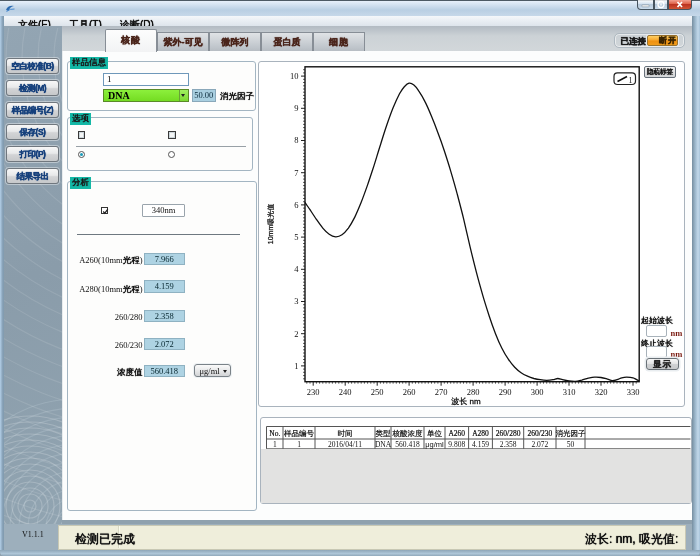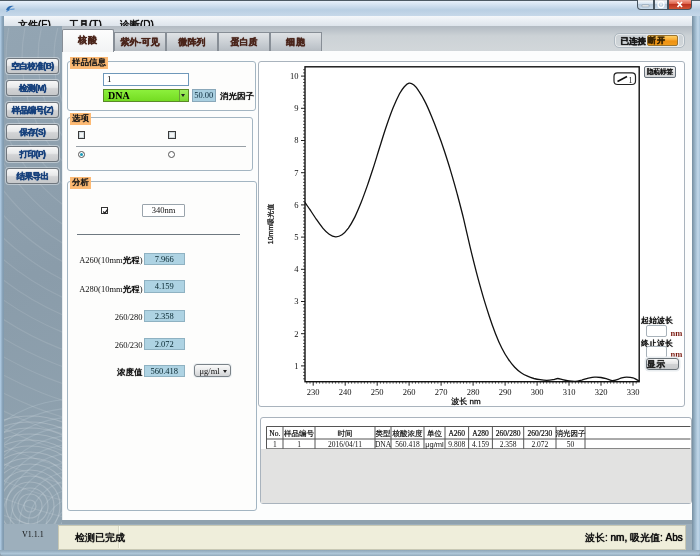--- a/index.html
+++ b/index.html
@@ -17,29 +17,29 @@
 #ttitle { left:18px; top:18px; font-family:"Liberation Serif"; font-weight:bold; font-size:11px; color:#000; }
 .winbtn { position:absolute; top:0; height:10px; border:1px solid #46535e; border-top:none; background:linear-gradient(rgba(255,255,255,.85),rgba(205,220,235,.6) 45%,rgba(160,180,200,.55) 50%,rgba(210,225,240,.7)); }
 #btnmin { left:637px; width:17px;  border-radius:0 0 0 4px; }
 #btnmax { left:654px; width:14px; }
 #btnclose { left:668px; width:24px; border-radius:0 0 4px 0; background:linear-gradient(#f2a090,#dd5f45 45%,#bc3320 50%,#d05434); }
 
 #sidebar { left:4px; top:26px; width:58px; height:498px; background:linear-gradient(160deg,#93a5b3,#8a9caa 50%,#91a4b1); overflow:hidden; }
 .sbtn { position:absolute; left:6px; width:53px; height:16px; border:1px solid #70777e; border-radius:3px; background:linear-gradient(#f7f7f7,#e8e9ea 45%,#d3d4d6 55%,#c6c8ca); box-shadow:0 0 0 1px rgba(255,255,255,.4); font-size:8.5px; font-weight:bold; color:#16407c; text-align:center; line-height:15px; letter-spacing:-0.5px; }
 
 #strip { left:62px; top:26px; width:630px; height:25px; background:linear-gradient(#b2bac2,#ccd2d6 40%,#d2d7da); }
-.tab { position:absolute; top:31.5px; width:52px; height:19px; background:linear-gradient(#e0e3e6,#bfc5cb 80%,#b7bdc3); border:1px solid #878e96; border-bottom:none; font-size:9px; font-weight:bold; color:#4a241a; text-align:center; line-height:19px; letter-spacing:1px; }
+.tab { position:absolute; top:31.5px; width:52px; height:19px; background:linear-gradient(#e0e3e6,#bfc5cb 80%,#b7bdc3); border:1px solid #878e96; border-bottom:none; font-size:9px; font-weight:bold; color:#4a241a; text-align:center; line-height:19px; letter-spacing:1px;margin-left:43px; }
 #tab0 { top:28.5px; height:23px; line-height:21px; background:linear-gradient(#fdfdfd,#f2f3f4); border-radius:2px 2px 0 0; }
 #conn { left:613.5px; top:32.9px; width:71px; height:15px; border:1px solid #aeb8c0; border-radius:5px; box-shadow:inset 0 0 0 1px rgba(255,255,255,.55); }
 #connlab { left:620.5px; top:36px; font-size:8.5px; font-weight:bold; color:#1a1a1a; }
-#discbtn { left:647px; top:35px; width:31px; height:10.5px; background:linear-gradient(#ffcf63,#f7a82e 45%,#ee9112 55%,#f29d1c); border:1px solid #9a7430; border-radius:2px; box-shadow:0 0 0 1px #e8ecf0; font-size:8px; font-weight:bold; color:#3a2400; text-align:left; line-height:9.5px; letter-spacing:1px; }
+#discbtn { left:647px; top:35px; width:31px; height:10.5px; background:linear-gradient(#ffcf63,#f7a82e 45%,#ee9112 55%,#f29d1c); border:1px solid #9a7430; border-radius:2px; box-shadow:0 0 0 1px #e8ecf0; font-size:8px; font-weight:bold; color:#3a2400; text-align:right; line-height:9.5px; letter-spacing:1px; }
 
 #page { left:62px; top:50.5px; width:630px; height:469.5px; background:#fcfdfd; border-left:1px solid #e8ecee; }
 .group { position:absolute; border:1px solid #a3b5c2; border-radius:3px; background:#fdfdfc; }
-.glabel { position:absolute; background:#fdba74; font-size:8.5px; color:#1a1a1a; padding:0 2px; }
+.glabel { position:absolute; background:#14b8a6; font-size:8.5px; color:#1a1a1a; padding:0 2px; }
 .panel { position:absolute; border:1px solid #a9b3bd; border-radius:3px; background:#fff; }
 
 #inp1 { left:103px; top:73px; width:86px; height:13px; background:#fff; border:1px solid #6f98ba; font-family:"Liberation Serif"; font-size:9px; padding-left:3px; color:#000; }
 #dnacombo { left:103px; top:89px; width:86px; height:12.5px; background:linear-gradient(#8cf03c,#74dc22); border:1px solid #5a8a28; }
 #dnatext { left:108px; top:89.5px; font-family:"Liberation Serif"; font-weight:bold; font-size:10px; color:#000; }
 #dnaarrow { left:179px; top:90px; width:9px; height:10.5px; background:linear-gradient(#a0f060,#7cd830); border-left:1px solid #68a038; }
 .darr { width:0; height:0; border-left:2.5px solid transparent; border-right:2.5px solid transparent; border-top:3.5px solid #222; position:absolute; }
 #ef50 { left:191.5px; top:89px; width:24.5px; height:12.5px; background:#a9cfe0; border:1px solid #8aa8ba; font-size:8.5px; text-align:center; line-height:11.5px; color:#0a2a3a; font-family:"Liberation Serif"; }
 #eflab { left:220px; top:91px; font-size:8.5px; color:#111; }
 
@@ -53,30 +53,30 @@
 #cb340 { left:100.5px; top:206.8px; width:7.5px; height:7.5px; border:1.2px solid #333; background:#fff; }
 #cb340 svg { position:absolute; left:0; top:0; }
 #f340 { left:142px; top:204.2px; width:43px; height:12.5px; background:#fff; border:1px solid #9aa4ac; border-radius:1px; font-size:8.5px; font-family:"Liberation Serif"; text-align:center; line-height:11.5px; color:#111; }
 #sep3 { left:77.4px; top:233.5px; width:162.5px; height:1.5px; background:#6e7880; }
 #ugml { left:193.5px; top:363.8px; width:37px; height:13px; border:1px solid #7a8288; border-radius:3px; background:linear-gradient(#fafafa,#e8e9ea 50%,#d2d4d6); box-shadow:0 0 0 1px #eef2f4; }
 #ugml span { position:absolute; left:5px; top:1px; font-size:8.5px; font-family:"Liberation Serif"; color:#111; }
 
 .rlab { position:absolute; left:641px; font-size:8px; color:#111; white-space:nowrap; }
 .rinp { position:absolute; left:645.7px; width:21.5px; height:12px; background:#fff; border:1px solid #a8b2ba; border-radius:2px; }
 .rnm { position:absolute; left:670.5px; font-size:8.5px; font-weight:bold; color:#7a1a10; font-family:"Liberation Serif"; }
-#showbtn { left:646px; top:357.5px; width:33px; height:12.5px; border:1px solid #6a7278; border-radius:3px; background:linear-gradient(#f8f8f8,#e4e5e6 45%,#cfd1d3 55%,#c8cacc); box-shadow:0 0 0 1.5px #e9edf0; font-size:8.5px; font-weight:bold; color:#222; line-height:11.5px; letter-spacing:1px; }
+#showbtn { left:646px; top:357.5px; width:33px; height:12.5px; border:1px solid #6a7278; border-radius:3px; background:linear-gradient(#f8f8f8,#e4e5e6 45%,#cfd1d3 55%,#c8cacc); box-shadow:0 0 0 1.5px #e9edf0; font-size:8.5px; font-weight:bold; color:#222; text-align:center; line-height:11.5px; letter-spacing:1px; }
 #hidebtn { left:644px; top:66.3px; width:31.5px; height:11.5px; border:1px solid #67707a; border-radius:2px; background:linear-gradient(#f6f6f6,#e2e3e4 50%,#d4d6d8); font-size:7px; color:#111; text-align:center; line-height:10.5px; letter-spacing:-0.5px; }
 
 #tpanel { left:259.5px; top:416.5px; width:432px; height:87px; }
 #tgray { left:260.5px; top:449px; width:430px; height:53.5px; background:#e2e2e1; }
 
 #status { left:0; top:524px; width:700px; height:26px; background:#9dafbc; }
 #statusy { position:absolute; left:58px; top:0.5px; width:628px; height:25px; background:#efeedb; border:1px solid #c8c8b4; }
 #vver { left:22px; top:530px; font-size:8px; font-family:"Liberation Serif"; color:#111; }
-.stxt { position:absolute; font-size:10px; color:#111;text-align:center; }
+.stxt { position:absolute; font-size:12px; color:#111; }
 </style></head>
 <body>
 <div class="abs" id="titlebar"></div>
 <svg class="abs" id="ticon" viewBox="0 0 10 10">
     <path d="M1 7 Q3 2 9 3 Q5 3.5 3.5 8 Z" fill="#2a6ab0"></path>
     <path d="M1.5 8.5 Q5 5.5 9.5 6" stroke="#4a8ad0" stroke-width="1" fill="none"></path>
   </svg>
 <div class="abs serif" id="ttitle">Micro Drop</div>
 <div class="winbtn" id="btnmin">
     <svg width="15" height="9">

